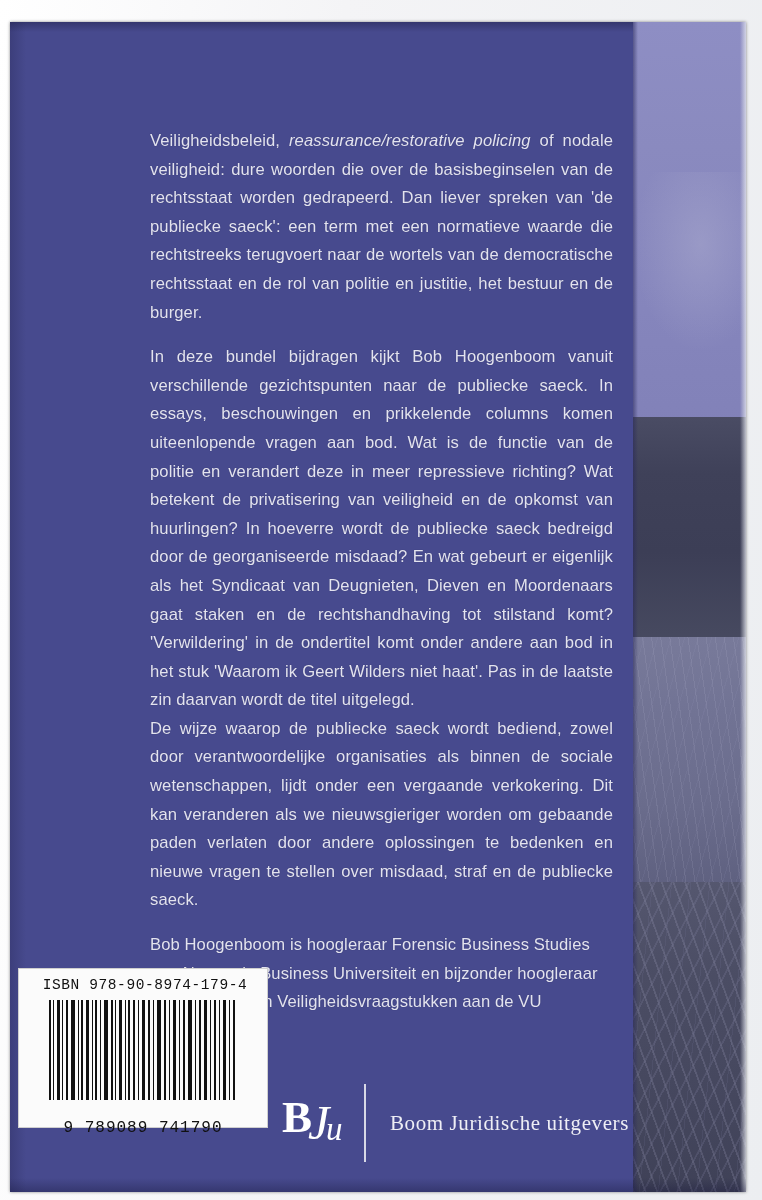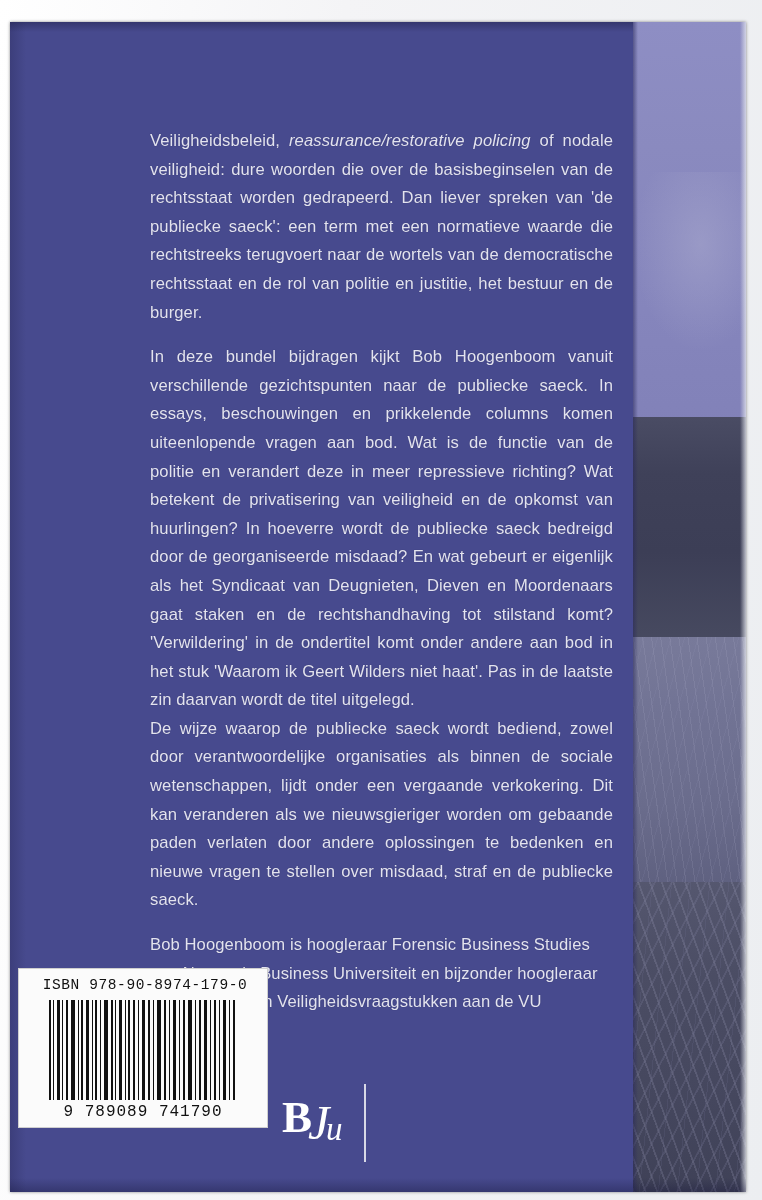--- a/index.html
+++ b/index.html
@@ -194,21 +194,21 @@
     width: 188px;
     height: 100px;
     display: block;
   }
   .ean-line {
     font-family: "Liberation Mono", monospace;
     font-size: 16px;
     color: #111111;
     letter-spacing: 1px;
     text-align: center;
-    margin-top: 3px;
+    margin-top: 19px;
   }
 
   
   .publisher {
     position: absolute;
     left: 272px;
     top: 1056px;
     width: 360px;
     height: 90px;
     display: flex;
@@ -285,21 +285,21 @@
       <p><span>Veiligheidsbeleid, </span><em>reassurance/restorative policing</em><span> of nodale veiligheid: dure woorden die over de basisbeginselen van de rechtsstaat worden gedrapeerd. Dan liever spreken van 'de publiecke saeck': een term met een normatieve waarde die rechtstreeks terugvoert naar de wortels van de democratische rechtsstaat en de rol van politie en justitie, het bestuur en de burger.</span></p>
 
       <p class="gap-before">In deze bundel bijdragen kijkt Bob Hoogenboom vanuit verschillende gezichtspunten naar de publiecke saeck. In essays, beschouwingen en prikkelende columns komen uiteenlopende vragen aan bod. Wat is de functie van de politie en verandert deze in meer repressieve richting? Wat betekent de privatisering van veiligheid en de opkomst van huurlingen? In hoeverre wordt de publiecke saeck bedreigd door de georganiseerde misdaad? En wat gebeurt er eigenlijk als het Syndicaat van Deugnieten, Dieven en Moordenaars gaat staken en de rechtshandhaving tot stilstand komt? 'Verwildering' in de ondertitel komt onder andere aan bod in het stuk 'Waarom ik Geert Wilders niet haat'. Pas in de laatste zin daarvan wordt de titel uitgelegd.</p>
 
       <p>De wijze waarop de publiecke saeck wordt bediend, zowel door verantwoordelijke organisaties als binnen de sociale wetenschappen, lijdt onder een vergaande verkokering. Dit kan veranderen als we nieuwsgieriger worden om gebaande paden verlaten door andere oplossingen te bedenken en nieuwe vragen te stellen over misdaad, straf en de publiecke saeck.</p>
 
       <p class="gap-before">Bob Hoogenboom is hoogleraar Forensic Business Studies aan Nyenrode Business Universiteit en bijzonder hoogleraar Politiestudies en Veiligheidsvraagstukken aan de VU Amsterdam.</p>
     </div>
 
     <div class="barcode-box">
-      <div class="isbn-line">ISBN  978-90-8974-179-0</div>
+      <div class="isbn-line">ISBN  978-90-8974-179-4</div>
       <svg class="bars" viewBox="0 0 188 100" preserveAspectRatio="none">
         <rect x="0" y="0" width="2" height="100" fill="#111"></rect>
         <rect x="4" y="0" width="1" height="100" fill="#111"></rect>
         <rect x="8" y="0" width="3" height="100" fill="#111"></rect>
         <rect x="13" y="0" width="1" height="100" fill="#111"></rect>
         <rect x="17" y="0" width="2" height="100" fill="#111"></rect>
         <rect x="22" y="0" width="4" height="100" fill="#111"></rect>
         <rect x="29" y="0" width="1" height="100" fill="#111"></rect>
         <rect x="32" y="0" width="2" height="100" fill="#111"></rect>
         <rect x="37" y="0" width="3" height="100" fill="#111"></rect>
@@ -337,17 +337,18 @@
       <div class="ean-line">9 789089 741790</div>
     </div>
 
     <div class="publisher">
       <div class="bju-mark">
         <span class="b">B</span>
         <span class="j">J</span>
         <span class="u">u</span>
       </div>
       <div class="logo-divider"></div>
+      <div class="publisher-name">Boom Juridische uitgevers</div>
     </div>
 
     <div class="cover-bottom-shade"></div>
   </div>
 </div>
 
 </body></html>

